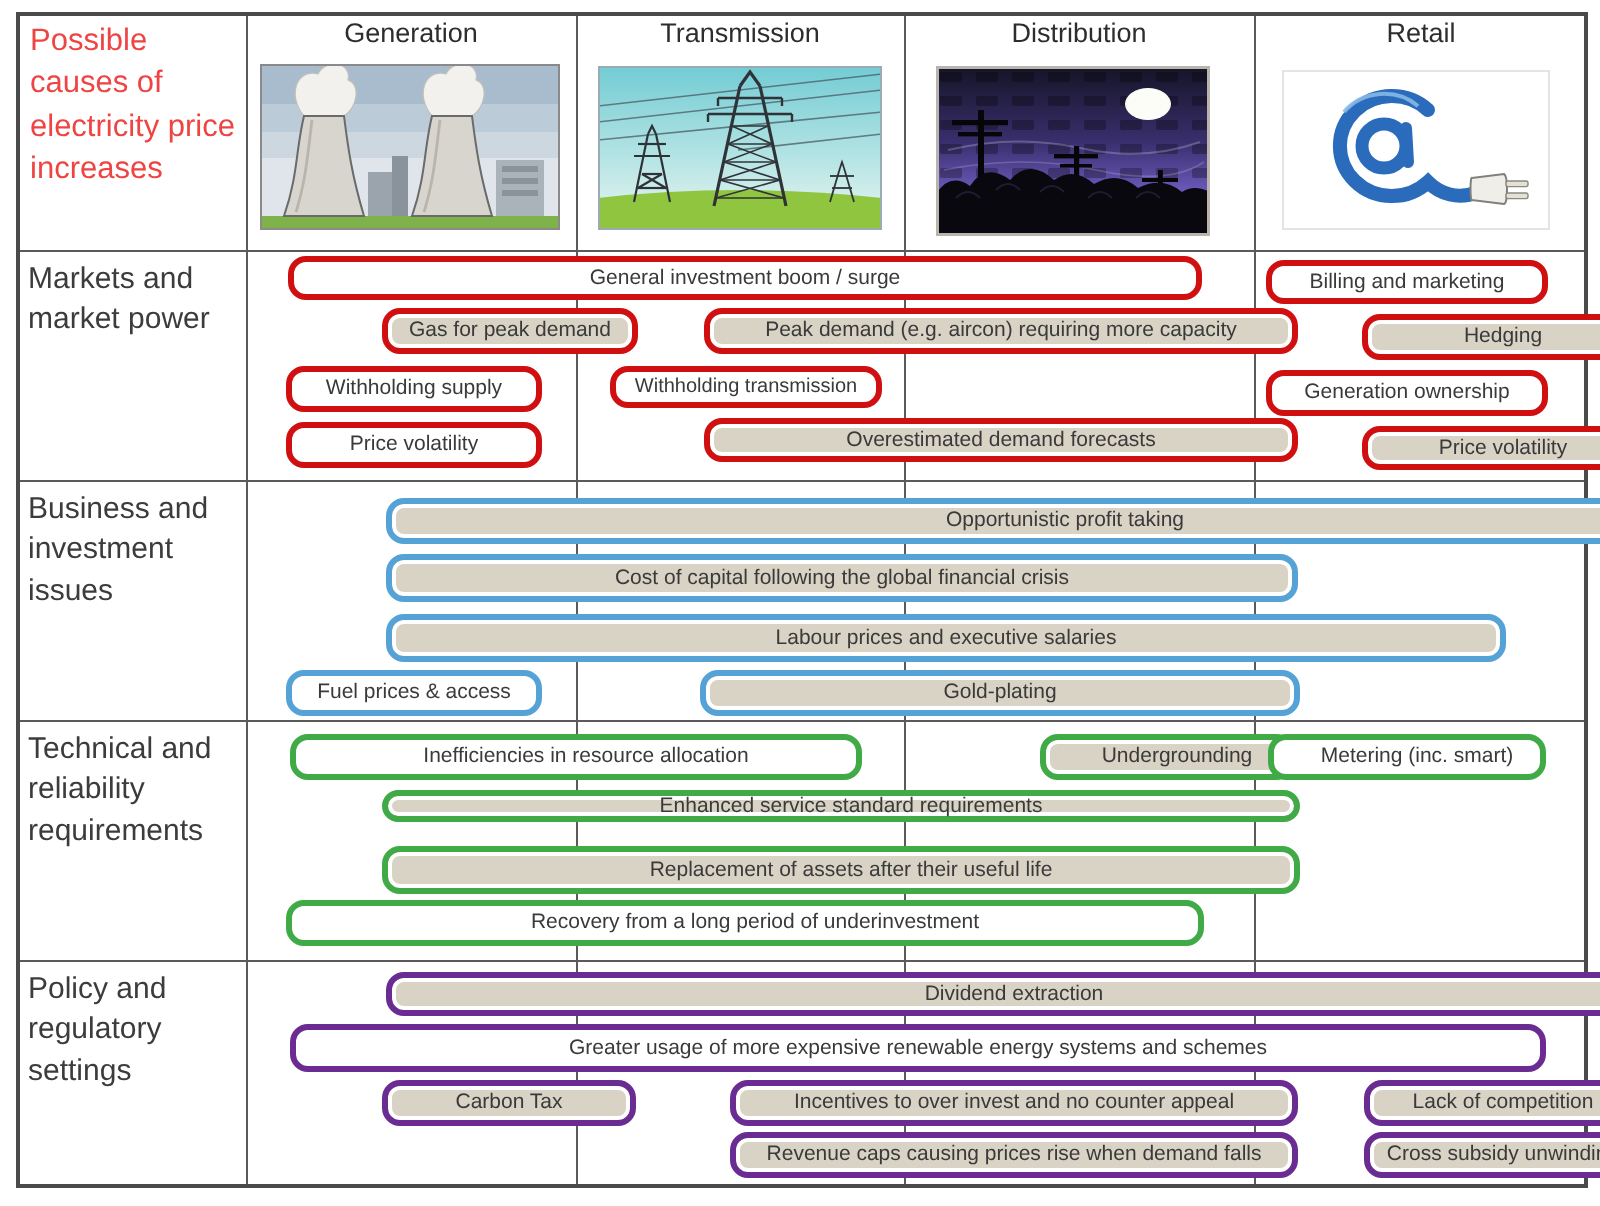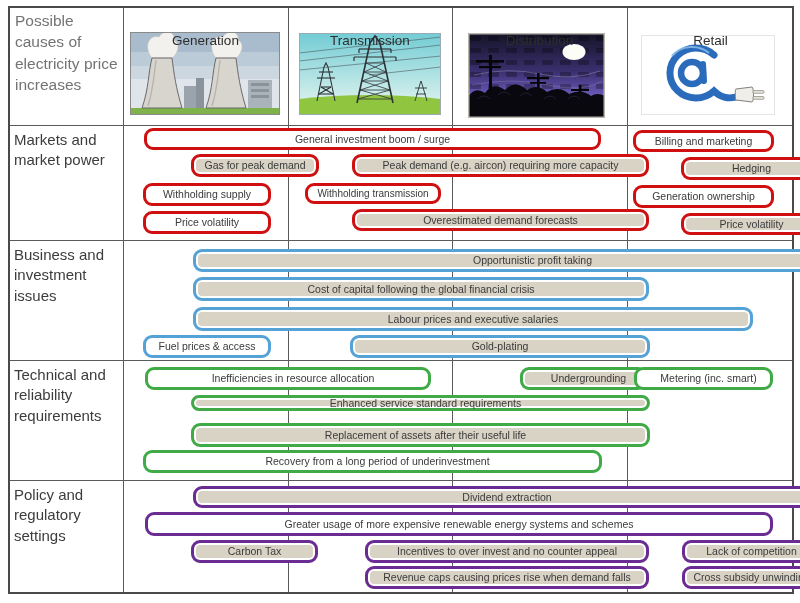--- a/index.html
+++ b/index.html
@@ -8,27 +8,27 @@
     font-family:"Liberation Sans", sans-serif;color:#3a3a3a;
   }
   .table-frame{
     position:absolute;left:8px;top:6px;width:786px;height:588px;box-sizing:border-box;
     border:2px solid #4a4a4a;z-index:2;pointer-events:none;
   }
   .vline{position:absolute;top:6px;height:588px;width:1px;background:var(--grid-line,#5a5a5a);z-index:1;}
   .hline{position:absolute;left:8px;width:786px;height:1px;background:var(--grid-line,#5a5a5a);z-index:1;}
   .fig-title{
     position:absolute;left:15px;top:10px;width:103px;font-size:15.5px;line-height:1.38;
-    color:#737373;z-index:2;
+    color:#ef4444;z-index:2;
   }
   .row-label{
     position:absolute;width:103px;font-size:15px;line-height:1.35;color:#3c3c3c;z-index:2;
   }
   .col-label{
-    position:absolute;top:9px;font-size:13.5px;color:#2d2d2d;text-align:center;z-index:2;margin-top:24px;
+    position:absolute;top:9px;font-size:13.5px;color:#2d2d2d;text-align:center;z-index:2;
   }
   .illus{position:absolute;z-index:1;}
   .cbox{
     position:absolute;box-sizing:border-box;border:3px solid #888;border-radius:9px;
     display:flex;align-items:center;justify-content:center;text-align:center;
     font-size:10.5px;color:#3a3a3a;box-shadow:inset 0 0 0 2px #ffffff;
     padding:0 6px;white-space:nowrap;z-index:3;line-height:1;
   }
   .fill-tan{background:var(--box-fill-tan,#d9d3c5);margin-left:48px;}
   .fill-white{background:var(--box-fill-white,#ffffff);}

